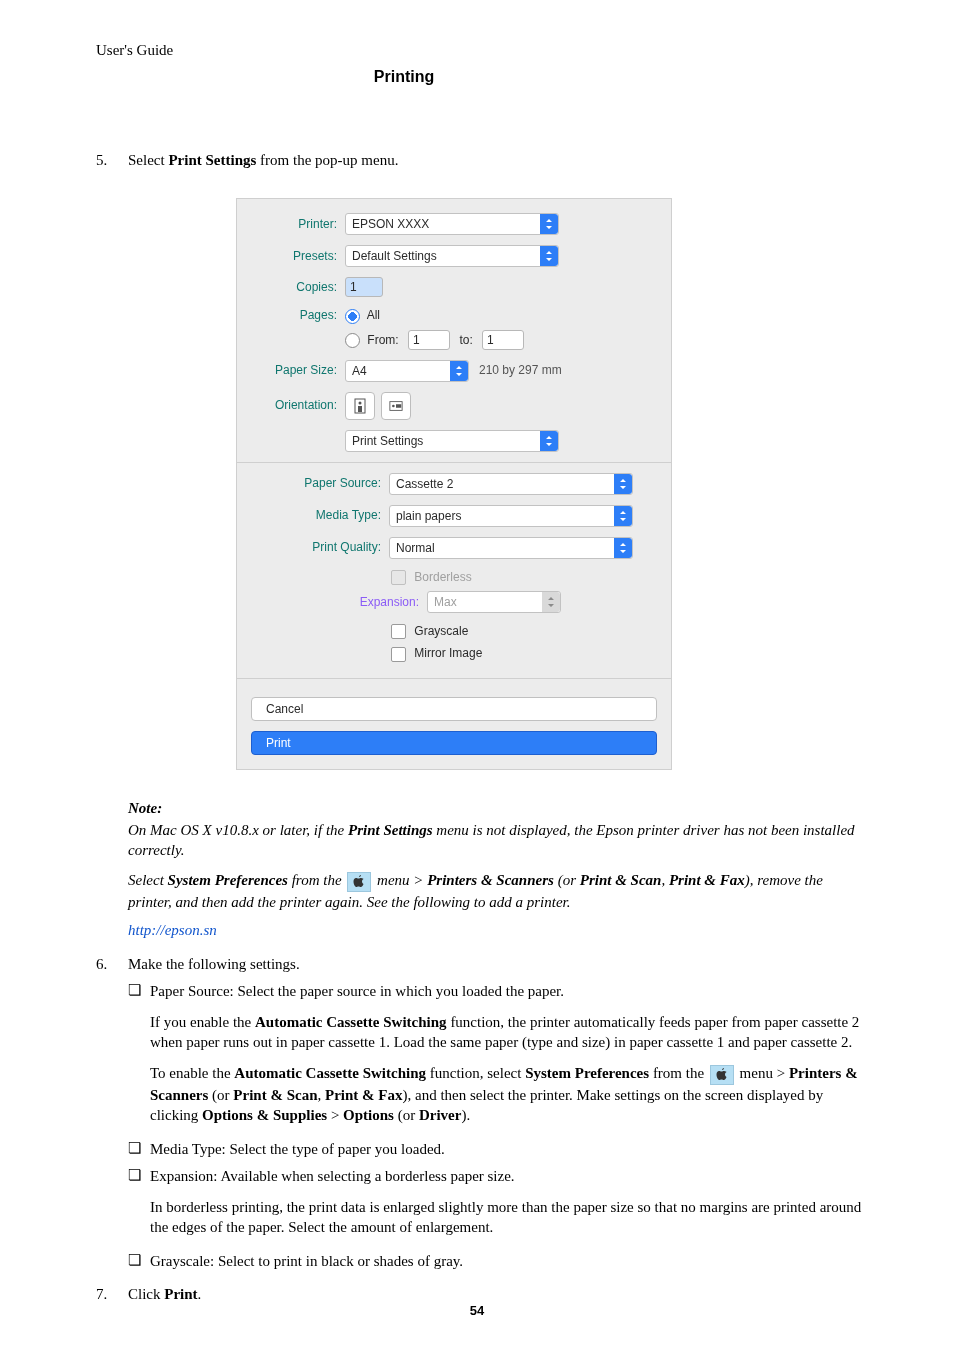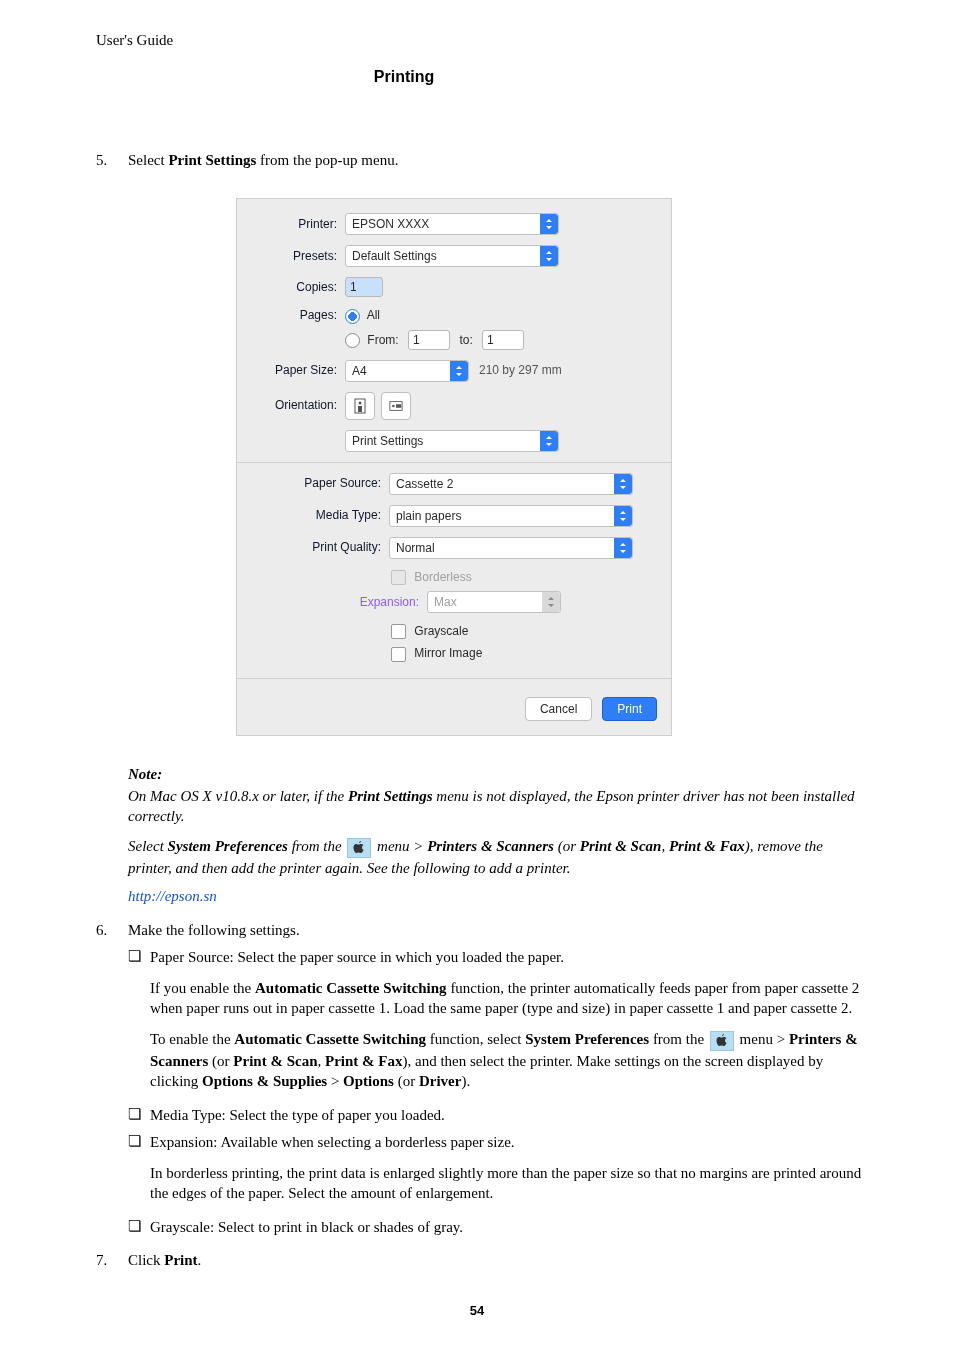--- a/index.html
+++ b/index.html
@@ -7,21 +7,21 @@
     width: 954px;
     height: 1350px;
     font-family: "Minion Pro", Georgia, "Times New Roman", serif;
     color: #000;
     font-size: 15px;
     line-height: 1.35;
     position: relative;
   }
   .page-header {
     position: absolute;
-    top: 30px;
+    top: 40px;
     left: 96px;
     font-size: 15px;
   }
   .page-title {
     position: absolute;
     top: 66px;
     left: 0;
     width: 808px;
     text-align: center;
     font-family: "Myriad Pro", "Segoe UI", Arial, sans-serif;
@@ -57,21 +57,21 @@
   }
   .dlg-row {
     display: flex;
     align-items: center;
     margin-bottom: 10px;
   }
   .dlg-label {
     width: 86px;
     text-align: right;
     padding-right: 8px;
-    color: #0f172a;
+    color: #0f766e;
   }
   .dlg-field { flex: 1 1 auto; display: flex; align-items: center; }
   .select {
     background: #fff;
     border: 1px solid #c2c2c2;
     border-radius: 3px;
     height: 20px;
     line-height: 20px;
     padding: 0 6px;
     display: inline-flex;
@@ -152,20 +152,21 @@
     margin: 10px -14px;
   }
   .dlg-section {
     padding-left: 30px;
   }
   .dlg-section .dlg-row .dlg-label { width: 100px; }
   .dlg-section .select { width: 230px; }
   .dlg-actions {
     display: flex; justify-content: flex-end; gap: 10px;
     padding-top: 8px;
+    flex-direction: column;
   }
   
   .note-heading { font-style: italic; font-weight: bold; margin: 8px 0 2px 32px; }
   .note-body { font-style: italic; margin-left: 32px; }
   .note-body em.bi { font-weight: bold; font-style: italic; }
   .apple-icon {
     display: inline-block;
     width: 22px; height: 18px;
     background: #b6dff4;
     border: 1px solid #9cc7de;

